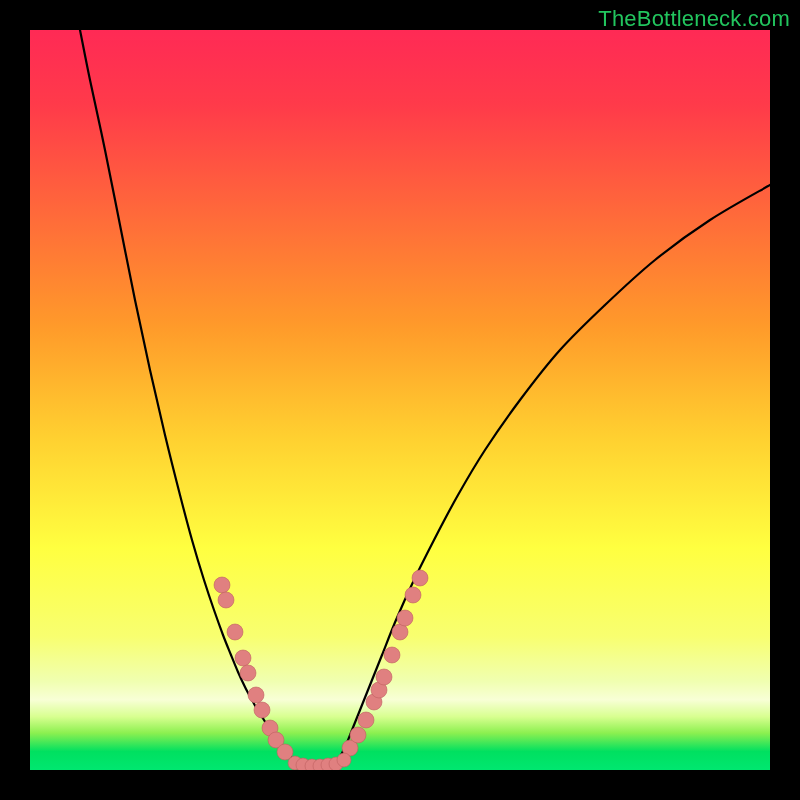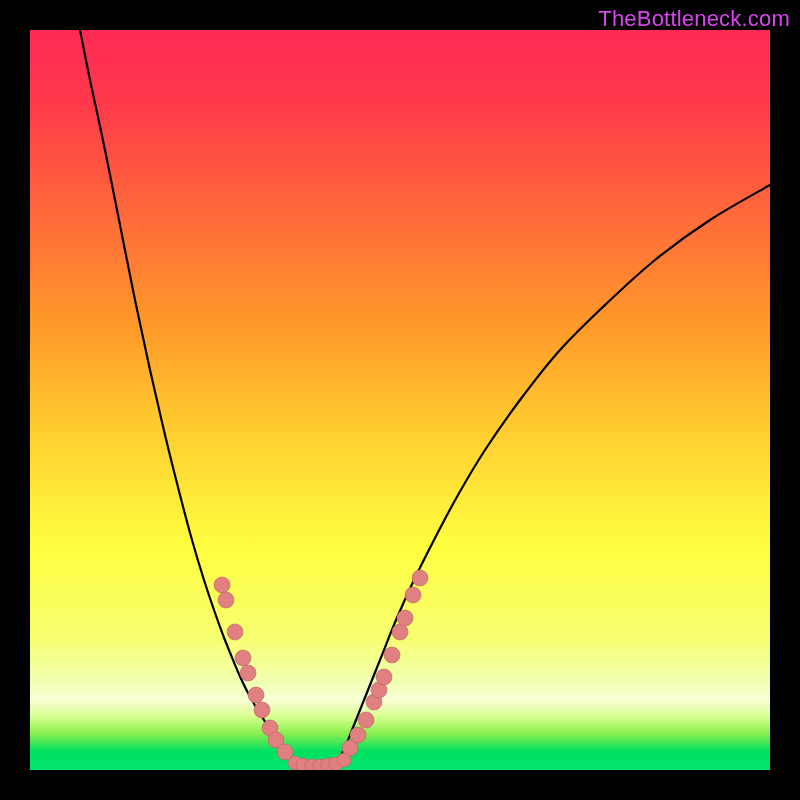--- a/index.html
+++ b/index.html
@@ -29,21 +29,21 @@
     inset: 0;
   }
   .svg-layer {
     position: absolute;
     inset: 0;
   }
   .watermark {
     position: absolute;
     top: 6px;
     right: 10px;
-    color: #d946ef;
+    color: #22c55e;
     font-size: 22px;
     font-weight: 500;
     letter-spacing: 0.2px;
     user-select: none;
   }
 </style>
 </head>
 <body>
 
 <div class="frame">

